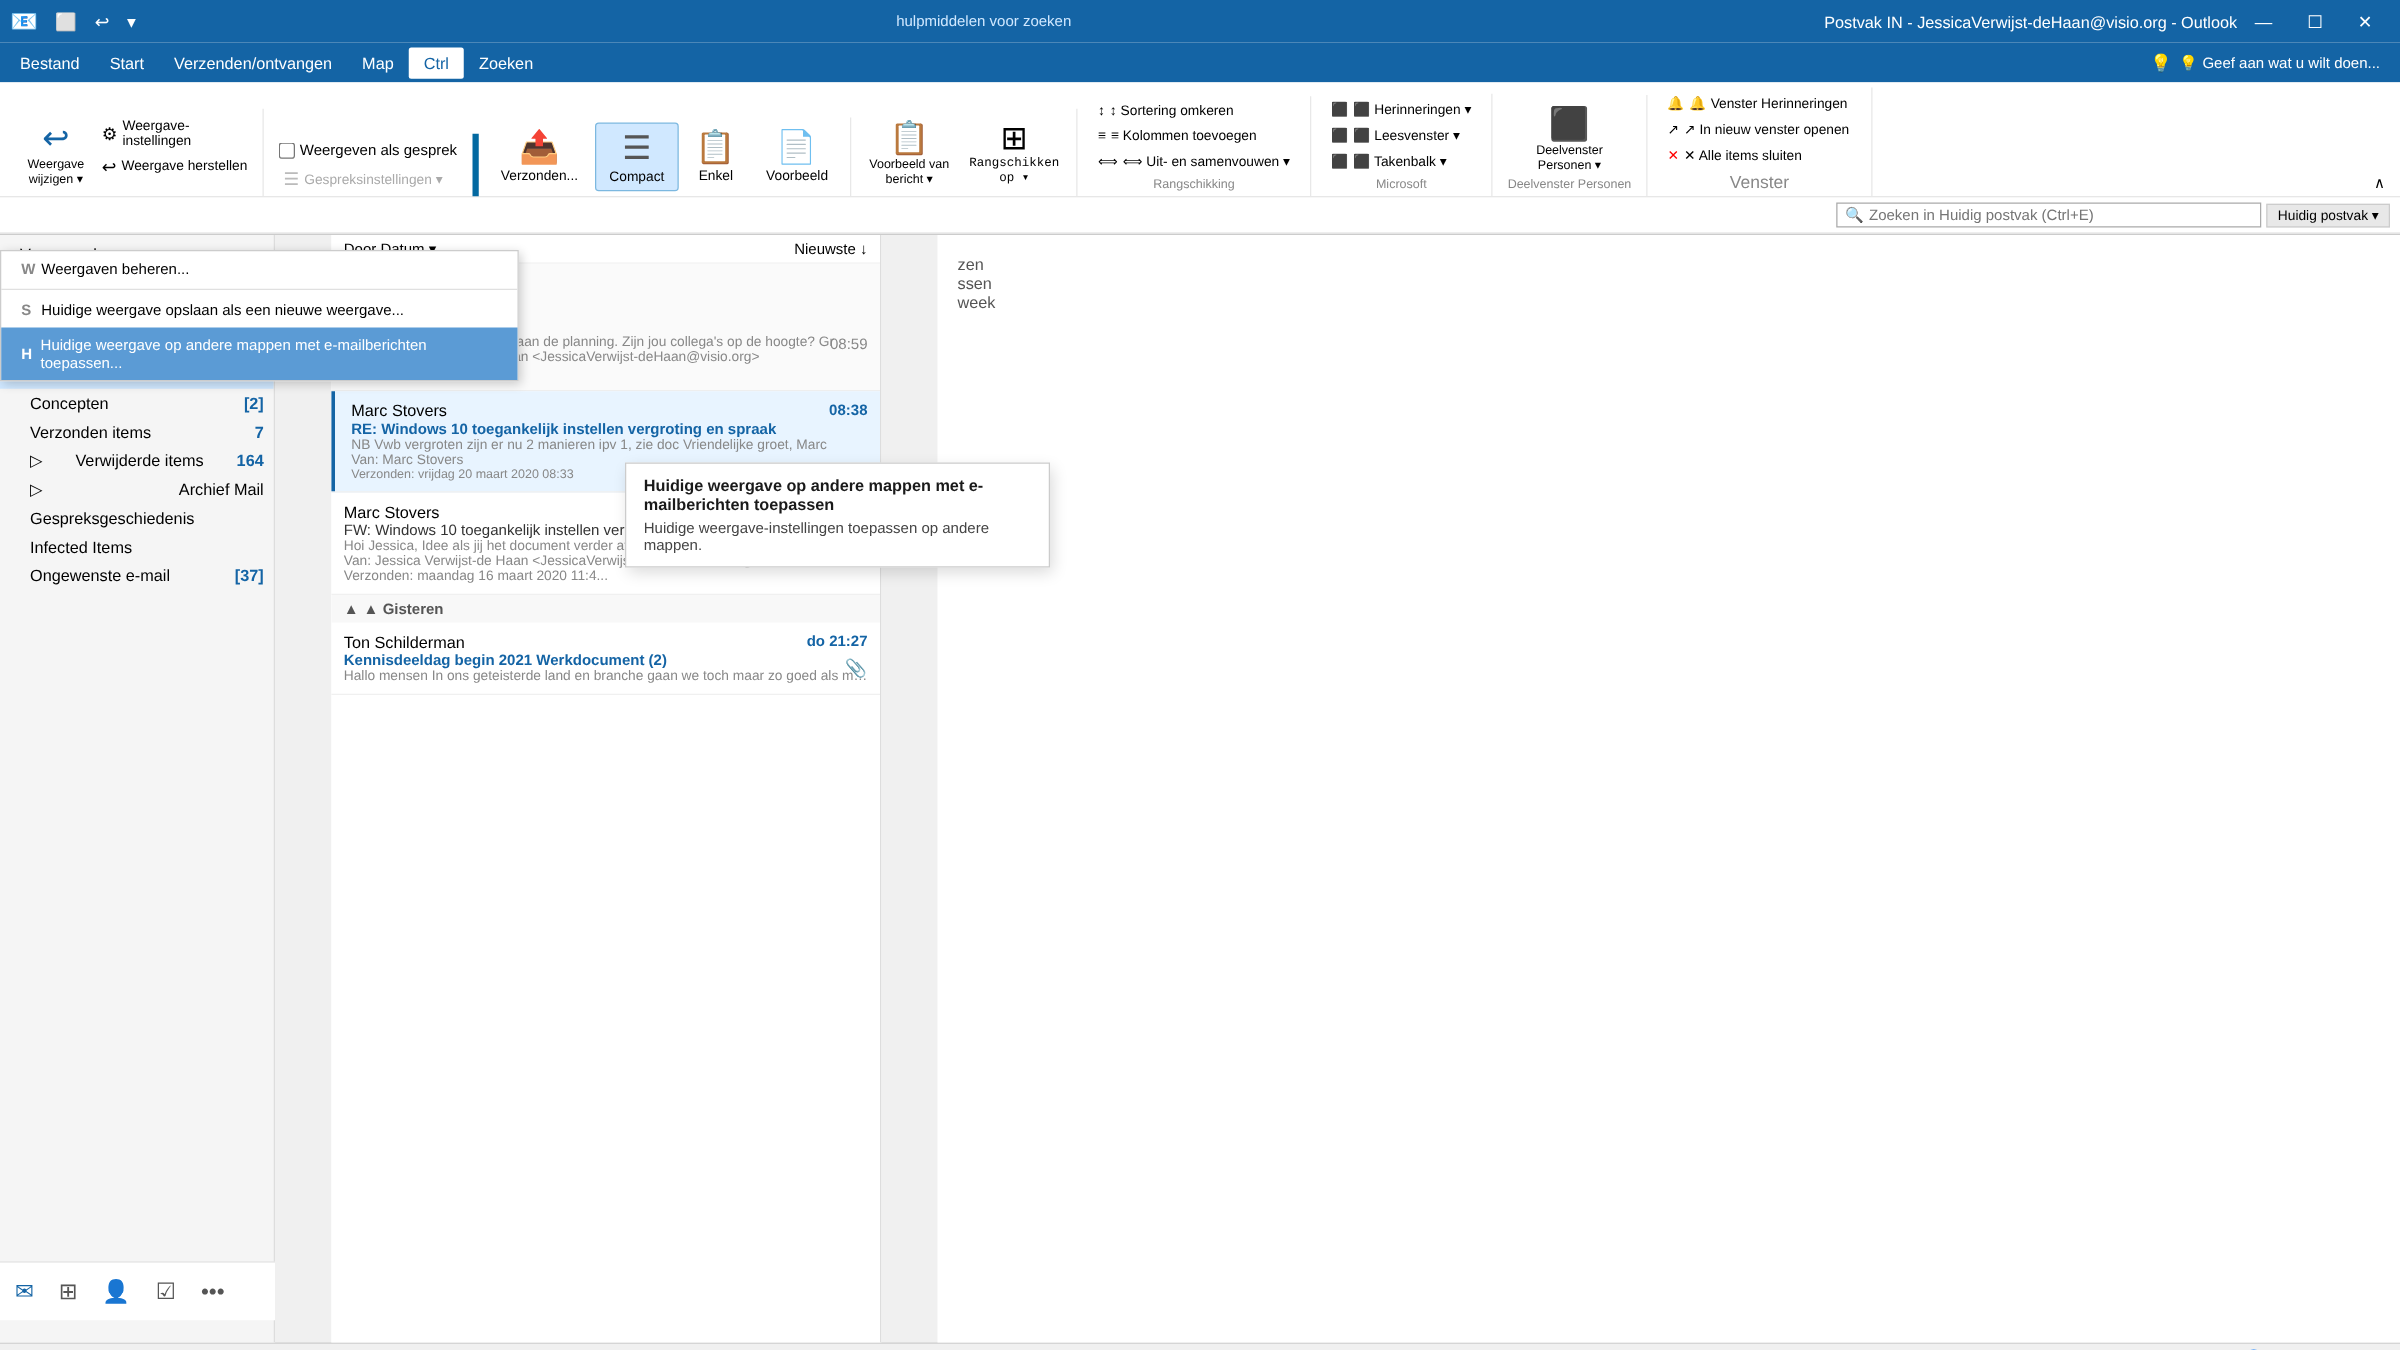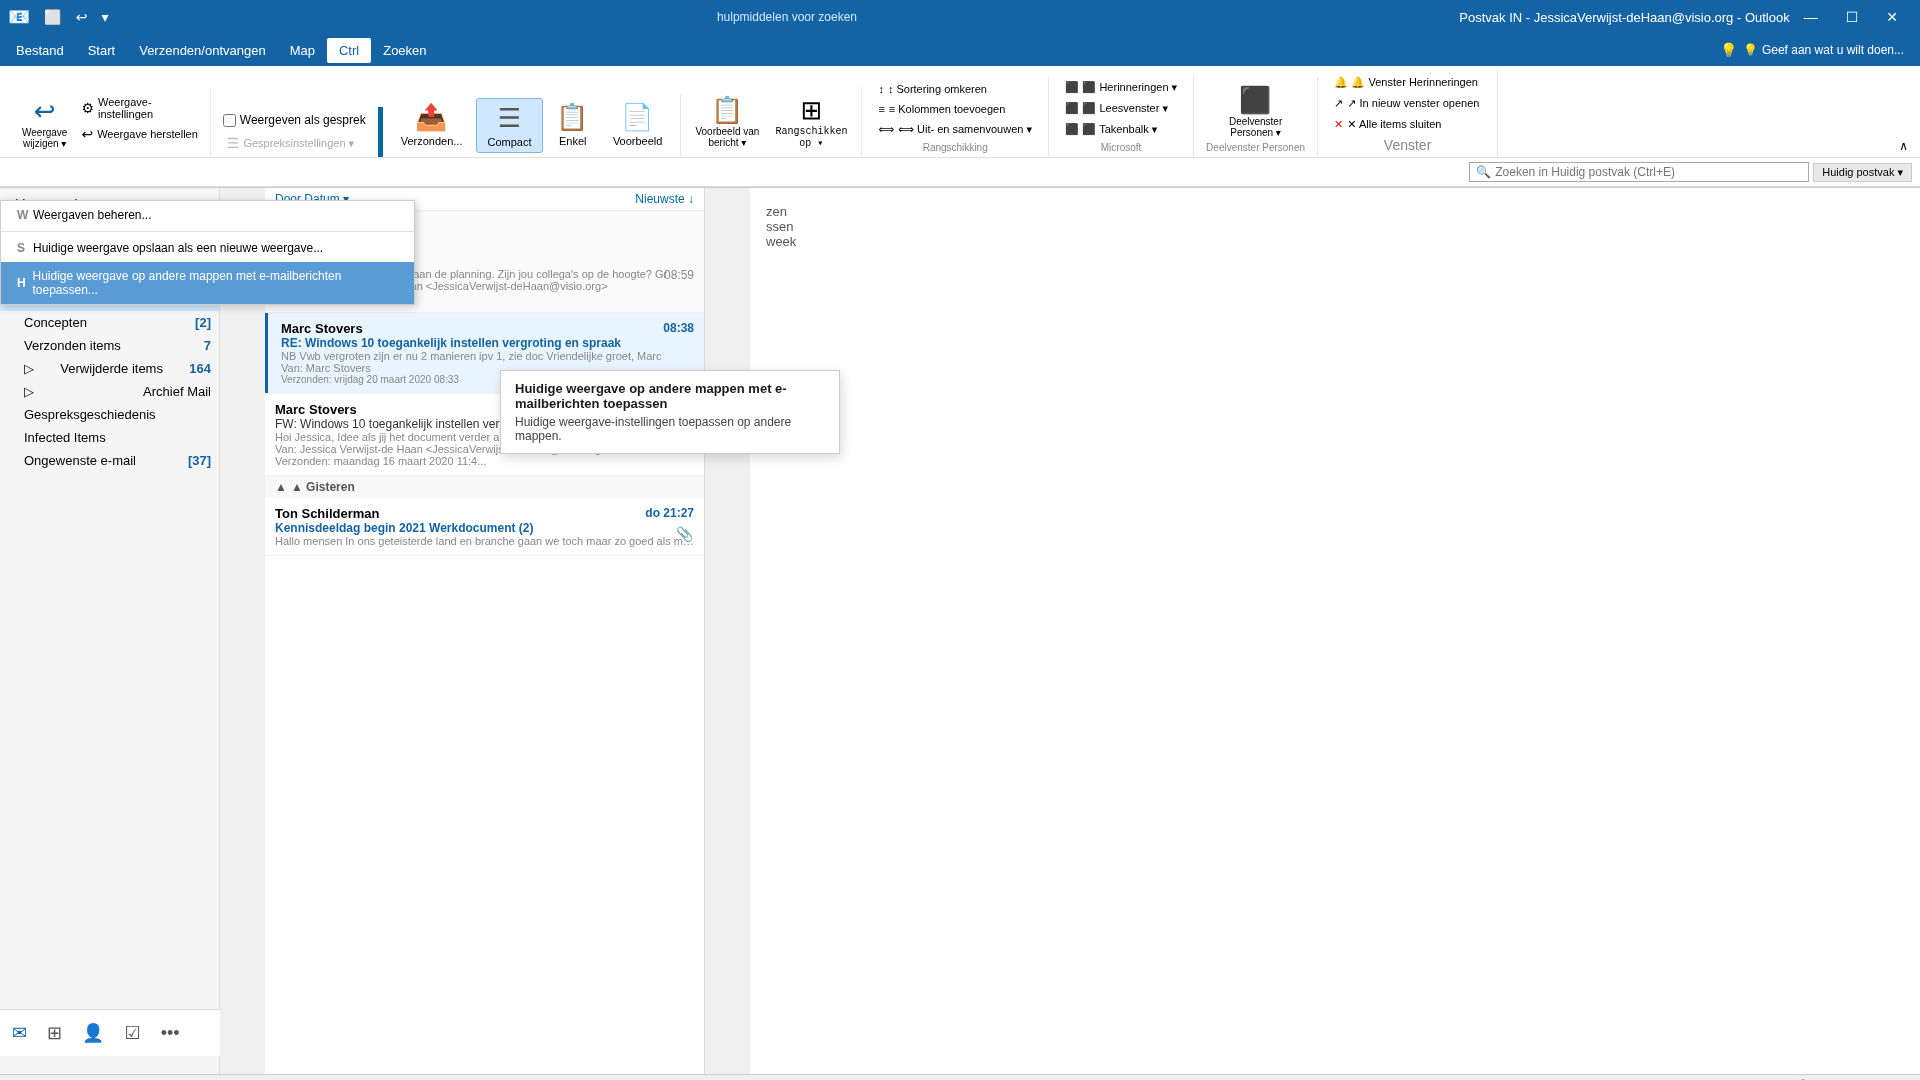--- a/index.html
+++ b/index.html
@@ -54,25 +54,25 @@
     .sidebar-section { padding: 4px 0; }
     .sidebar-item { padding: 4px 8px 4px 16px; cursor: pointer; font-size: 13px; display: flex; align-items: center; justify-content: space-between; }
     .sidebar-item.active { background: #d0e8ff; }
     .sidebar-group-header { padding: 6px 8px; font-size: 13px; font-weight: 600; display: flex; align-items: center; gap: 4px; cursor: pointer; }
     .sidebar-badge { color: #1464a5; font-weight: 600; }
     .sidebar-bottom { display: flex; align-items: center; padding: 6px; border-top: 1px solid #ddd; gap: 12px; background: white; }
     .sidebar-bottom-btn { font-size: 18px; cursor: pointer; padding: 4px; color: #555; }
 
     
     .email-list { width: 440px; background: white; border-right: 1px solid #ddd; overflow-y: auto; flex-shrink: 0; display: flex; flex-direction: column; }
-    .sort-bar { display: flex; align-items: center; justify-content: space-between; padding: 4px 10px; font-size: 12px; color: #0369a1; border-bottom: 1px solid #f0f0f0; }
+    .sort-bar { display: flex; align-items: center; justify-content: space-between; padding: 4px 10px; font-size: 12px; color: #000000; border-bottom: 1px solid #f0f0f0; }
     .date-group { padding: 4px 10px; font-size: 12px; font-weight: 600; color: #555; background: #f8f8f8; display: flex; align-items: center; gap: 4px; }
     .email-item { display: flex; flex-direction: column; padding: 8px 10px; border-bottom: 1px solid #f0f0f0; cursor: pointer; position: relative; }
     .email-item.highlighted { background: #e8f4ff; }
-    .email-sender { font-size: 13px; font-weight: 700; }
+    .email-sender { font-size: 13px; font-weight: 400; }
     .email-subject { font-size: 12px; color: #1464a5; font-weight: 600; }
     .email-preview { font-size: 11px; color: #888; white-space: nowrap; overflow: hidden; text-overflow: ellipsis; }
     .email-time { position: absolute; right: 10px; top: 8px; font-size: 12px; color: #1464a5; font-weight: 600; }
     .email-time.gray { color: #888; }
     .email-attachment { position: absolute; right: 10px; top: 28px; font-size: 14px; color: #888; }
     .blue-bar { width: 3px; background: #1464a5; position: absolute; left: 0; top: 0; bottom: 0; }
 
     
     .reading-pane { flex: 1; background: white; overflow-y: auto; padding: 0; }
     .reading-pane-content { padding: 16px; }

